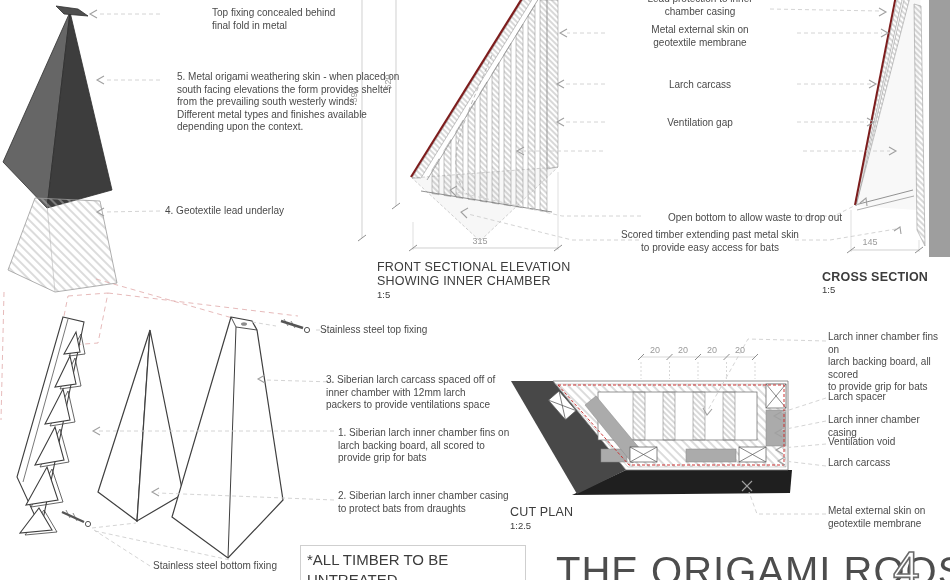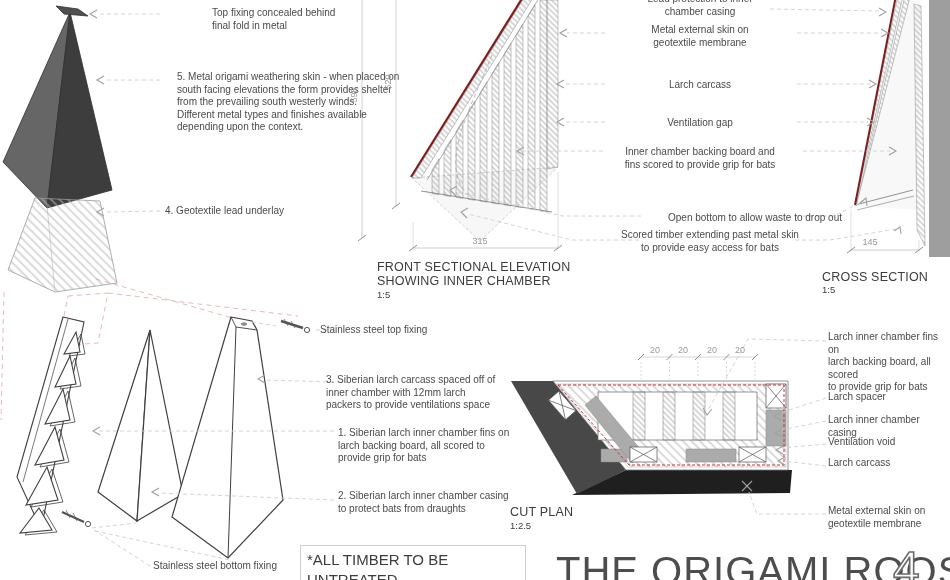--- a/index.html
+++ b/index.html
@@ -279,22 +279,20 @@
 Different metal types and finishes available
 depending upon the context.</div>
   <div class="ann" style="left:165px;top:205px;">4. Geotextile lead underlay</div>
 
   <div class="ann ctr" style="left:625px;top:-7px;width:150px;">Lead protection to inner
 chamber casing</div>
   <div class="ann ctr" style="left:610px;top:24px;width:180px;">Metal external skin on
 geotextile membrane</div>
   <div class="ann ctr" style="left:610px;top:79px;width:180px;">Larch carcass</div>
   <div class="ann ctr" style="left:610px;top:117px;width:180px;">Ventilation gap</div>
-  <div class="ann ctr" style="left:600px;top:146px;width:200px;">Inner chamber backing board and
-fins scored to provide grip for bats</div>
   <div class="ann ctr" style="left:615px;top:212px;width:190px;margin-left:45px;">Open bottom to allow waste to drop out</div>
   <div class="ann ctr" style="left:615px;top:229px;width:190px;">Scored timber extending past metal skin
 to provide easy access for bats</div>
 
   <div class="ann" style="left:320px;top:324px;">Stainless steel top fixing</div>
   <div class="ann" style="left:326px;top:374px;">3. Siberian larch carcass spaced off of
 inner chamber with 12mm larch
 packers to provide ventilations space</div>
   <div class="ann" style="left:338px;top:427px;">1. Siberian larch inner chamber fins on
 larch backing board, all scored to
@@ -309,21 +307,21 @@
   <div class="ann" style="left:828px;top:391px;">Larch spacer</div>
   <div class="ann" style="left:828px;top:414px;">Larch inner chamber casing</div>
   <div class="ann" style="left:828px;top:436px;">Ventilation void</div>
   <div class="ann" style="left:828px;top:457px;">Larch carcass</div>
   <div class="ann" style="left:828px;top:505px;">Metal external skin on
 geotextile membrane</div>
 
   <div class="vtitle" style="left:377px;top:260px;">FRONT SECTIONAL ELEVATION
 SHOWING INNER CHAMBER</div>
   <div class="vscale" style="left:377px;top:289px;">1:5</div>
-  <div class="vtitle" style="left:822px;top:270px;">CROSS SECTION</div>
+  <div class="vtitle" style="left:822px;top:270px;font-weight:bold;">CROSS SECTION</div>
   <div class="vscale" style="left:822px;top:284px;">1:5</div>
   <div class="vtitle" style="left:510px;top:505px;">CUT PLAN</div>
   <div class="vscale" style="left:510px;top:520px;">1:2.5</div>
 
   <div class="dim rot" style="left:339px;top:90px;">595</div>
   <div class="dim rot" style="left:373px;top:77px;">520</div>
   <div class="dim" style="left:465px;top:236px;">315</div>
   <div class="dim" style="left:855px;top:237px;">145</div>
   <div class="dim" style="left:641px;top:345px;width:28px;">20</div>
   <div class="dim" style="left:669px;top:345px;width:28px;">20</div>

